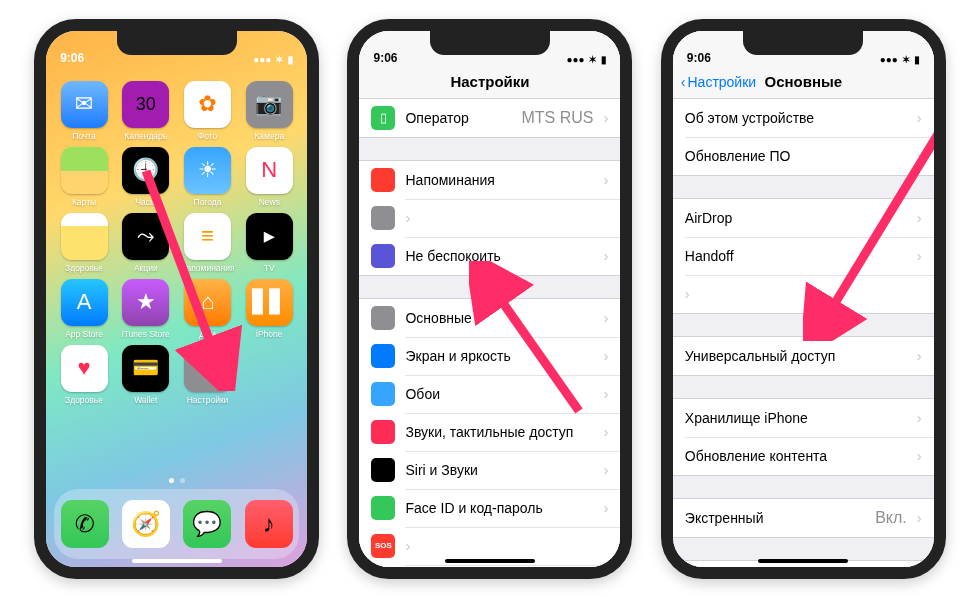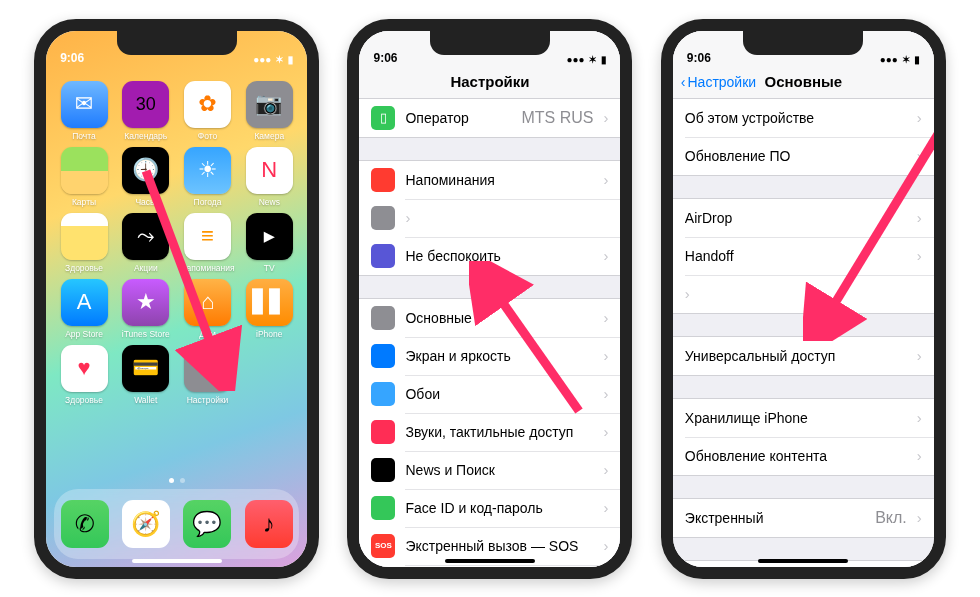--- a/index.html
+++ b/index.html
@@ -370,31 +370,30 @@
           <span class="row-label">Обои</span>
           <span class="chevron">›</span>
         </div>
         <div class="row">
           <div class="row-icon" style="background: rgb(255, 45, 85);"></div>
           <span class="row-label">Звуки, тактильные доступ</span>
           <span class="chevron">›</span>
         </div>
         <div class="row">
           <div class="row-icon" style="background: rgb(0, 0, 0);"></div>
-          <span class="row-label">News и Поиск</span>
+          <span class="row-label">Siri и Звуки</span>
           <span class="chevron">›</span>
         </div>
         <div class="row">
           <div class="row-icon" style="background: rgb(52, 199, 89);"></div>
           <span class="row-label">Face ID и код-пароль</span>
           <span class="chevron">›</span>
         </div>
         <div class="row">
           <div class="row-icon" style="background: rgb(255, 59, 48); font-size: 8px; font-weight: 700;">SOS</div>
-          <span class="row-label">Экстренный вызов — SOS</span>
           <span class="chevron">›</span>
         </div>
         <div class="row"></div>
       </div>
 
   </div>
 
   <svg class="arrow" style="top:230px;left:110px;width:130px;height:160px" viewBox="0 0 130 160">
     <defs>
         <marker id="a2" markerWidth="8" markerHeight="8" refX="4" refY="4" orient="auto">

